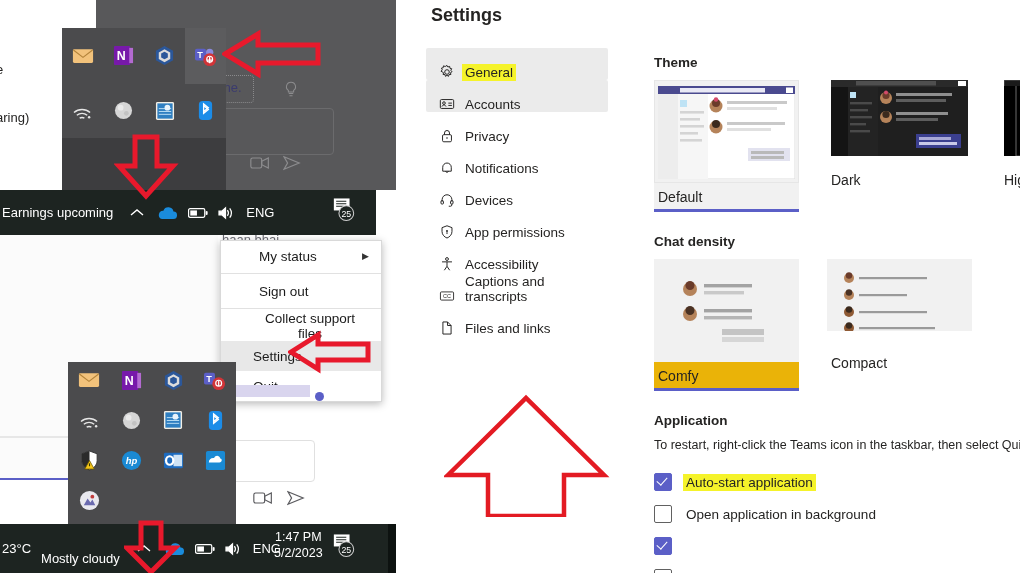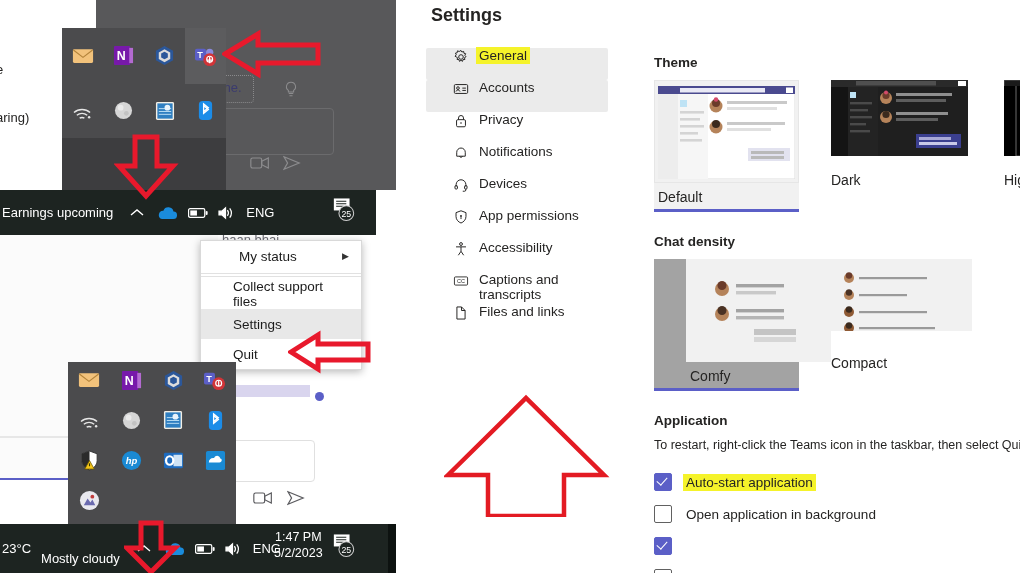--- a/index.html
+++ b/index.html
@@ -49,22 +49,22 @@
   .ctx-sep{height:1px;background:#e1e1e1;margin:2px 0;}
   .ctx-sub{position:absolute;right:12px;font-size:9px;color:#333;}
 
   
   #settings{left:396px;top:0;width:624px;height:573px;background:#ffffff;}
   #settings-title{
     position:absolute;left:35px;top:5px;font-size:18px;font-weight:600;color:#252423;
   }
   #nav{position:absolute;left:30px;top:48px;width:182px;}
   .nav-item{
-    height:32px;display:flex;align-items:flex-start;gap:10px;
-    padding-left:26px;border-radius:2px;font-size:13.5px;color:#252423;
+    height:32px;display:flex;align-items:flex-end;gap:10px;
+    padding-left:12px;border-radius:2px;font-size:13.5px;color:#252423;
   }
   .nav-item.active{background:#ebebeb;}
   .nav-ico{width:17px;height:17px;display:flex;align-items:center;justify-content:center;flex:0 0 17px;}
   .nav-lbl{position:relative;}
   .hl{background:#f5f32a;padding:1px 3px;margin:-1px -3px;}
 
   #content{position:absolute;left:258px;top:55px;width:400px;}
   .sec-h{font-size:13.5px;font-weight:700;color:#252423;margin:0 0 10px 0;}
 
   .thumbs{display:flex;gap:28px;}
@@ -229,26 +229,29 @@
   </div>
 
   <div class="abs" style="left:0;top:235px;width:396px;height:280px;background:#fbfbfb;"></div>
   <div class="abs" style="left:0;top:436px;width:218px;height:2px;background:#e7e7e7;"></div>
   <div class="abs" style="left:0;top:478px;width:218px;height:2px;background:#5b5fc7;"></div>
   <div class="abs" style="left:0;top:480px;width:218px;height:35px;background:#ffffff;"></div>
   <div class="abs" style="left:218px;top:235px;width:178px;height:280px;background:#ffffff;"></div>
 
   <div class="abs" style="left:222px;top:232px;font-size:13px;color:#6d6d75;">haan bhai</div>
 
-  <div class="abs" id="ctx-menu" style="left:200px;top:240px;width:160px;">
+  <div class="abs" id="ctx-menu" style="left:220px;top:240px;width:160px;text-align:center;">
     <div class="ctx-item">
       <span>My status</span>
       <span class="ctx-sub">▶</span>
     </div>
     <div class="ctx-sep"></div>
+    <div class="ctx-item">
+      <span>Sign out</span>
+    </div>
     <div class="ctx-sep"></div>
     <div class="ctx-item" style="padding-left:32px;">
       <span>Collect support files</span>
     </div>
     <div class="ctx-item sel" style="padding-left:32px;">
       <span>Settings</span>
     </div>
     <div class="ctx-item" style="padding-left:32px;">
       <span>Quit</span>
     </div>
@@ -610,21 +613,21 @@
           </svg>
         </div>
         <div class="thumb-lbl" style="padding-top:16px;">High contrast</div>
       </div>
     </div>
 
     <div class="sec-h" style="margin-top:22px;">Chat density</div>
     <div class="thumbs">
 
       <div class="thumb-wrap">
-        <div class="thumb-card" style="background:#a3a3a3;padding-left:32px;">
+        <div class="thumb-card" style="background:#eab308;">
           <div class="thumb-box">
             <svg width="137" height="80" viewBox="0 0 137 80" style="margin-top:8px;">
               <circle cx="32" cy="22" r="7" fill="#b5835a"></circle>
                 <circle cx="32" cy="18.5" r="4.5" fill="#6a3b2a"></circle>
               <rect x="46" y="17" width="48" height="3.4" fill="#a3a3a3"></rect>
               <rect x="46" y="24" width="40" height="3.4" fill="#c9c9c9"></rect>
               <circle cx="32" cy="47" r="7" fill="#b5835a"></circle>
                 <circle cx="32" cy="43.5" r="4.5" fill="#4a3224"></circle>
               <rect x="46" y="42" width="48" height="3.4" fill="#a3a3a3"></rect>
               <rect x="46" y="49" width="48" height="3.4" fill="#b5b5b5"></rect>

